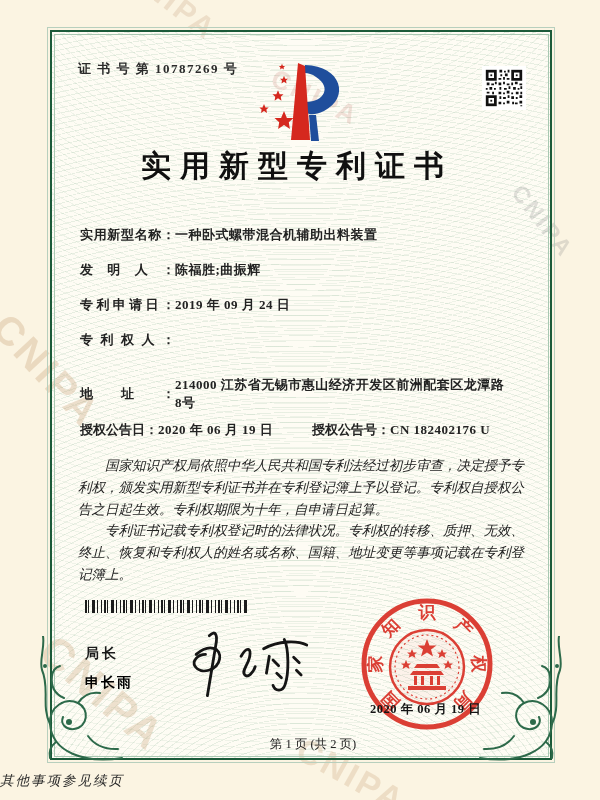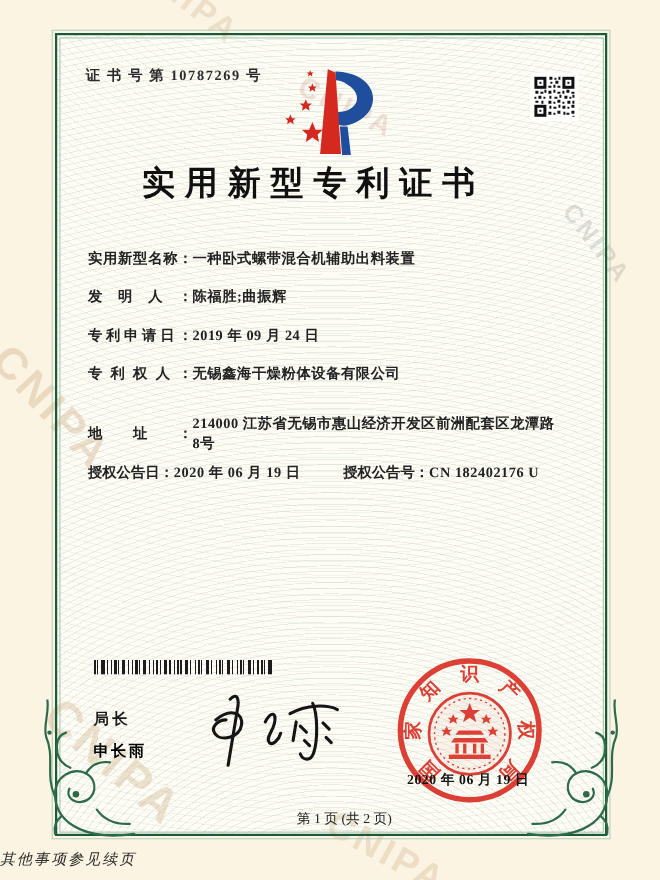--- a/index.html
+++ b/index.html
@@ -36,21 +36,21 @@
   .frame::before { content:""; position:absolute; inset:1.5px; border:1px solid #a9c8b2; }
   .frame::after  { content:""; position:absolute; inset:-5px;  border:1px solid #b7cfbd; }
   .flourish { position:absolute; z-index:4; pointer-events:none; }
   .fl-left  { left:22px; top:636px; }
   .fl-right { right:20px; top:636px; transform:scaleX(-1); }
   
   .content { position:absolute; inset:0; z-index:5;padding-left:32px; }
   .cert-no { position:absolute; left:78px; top:60px; font-size:13px; font-weight:600; letter-spacing:1.5px; color:#2b2b2b; }
   .logo    { position:absolute; left:252px; top:58px; }
   .qr      { position:absolute; left:482px; top:66px; background:#fff; padding:2px; }
-  .title   { position:absolute; left:36px; top:146px; width:498px; text-align:center;
+  .title   { position:absolute; left:48px; top:146px; width:498px; text-align:center;
              font-size:30px; font-weight:bold; letter-spacing:9px; color:#101010; }
   .fields  { position:absolute; left:80px; top:217px; width:430px; font-size:13px; font-weight:600; color:#222; }
   .frow    { display:flex; align-items:center; min-height:35px; line-height:18px; }
   .frow.addr { min-height:37px;margin-top:18px; }
   .flabel  { flex:0 0 95px; text-align:justify; text-align-last:justify; letter-spacing:0; }
   .fvalue  { flex:1 1 auto; max-width:335px; letter-spacing:0.5px; }
   .grant-row { display:flex; }
   .gpair   { display:flex; }
   .gpair.first { width:232px; }
   .gpair .flabel2 { flex:0 0 auto; }
@@ -163,38 +163,41 @@
       <div class="frow">
         <span class="flabel">发明人：</span>
         <span class="fvalue">陈福胜;曲振辉</span>
       </div>
       <div class="frow">
         <span class="flabel">专利申请日：</span>
         <span class="fvalue">2019 年 09 月 24 日</span>
       </div>
       <div class="frow">
         <span class="flabel">专利权人：</span>
-        <span class="fvalue">无锡鑫海干燥粉体设备有限公司</span>
       </div>
       <div class="frow addr">
         <span class="flabel">地址：</span>
         <span class="fvalue">214000 江苏省无锡市惠山经济开发区前洲配套区龙潭路8号</span>
       </div>
       <div class="frow grant-row">
         <span class="gpair first">
           <span class="flabel flabel2">授权公告日：</span>
           <span class="fvalue">2020 年 06 月 19 日</span>
         </span>
         <span class="gpair">
           <span class="flabel flabel2">授权公告号：</span>
           <span class="fvalue">CN 182402176 U</span>
         </span>
       </div>
     </div>
 
+    <div class="paras">
+      <p>国家知识产权局依照中华人民共和国专利法经过初步审查，决定授予专利权，颁发实用新型专利证书并在专利登记簿上予以登记。专利权自授权公告之日起生效。专利权期限为十年，自申请日起算。</p>
+      <p>专利证书记载专利权登记时的法律状况。专利权的转移、质押、无效、终止、恢复和专利权人的姓名或名称、国籍、地址变更等事项记载在专利登记簿上。</p>
+    </div>
 
     <div class="barcode"></div>
 
     <div class="director-title">局长</div>
     <div class="director-name">申长雨</div>
 
     <svg class="sig" width="150" height="80" viewBox="0 0 160 85">
       <g stroke="#151515" stroke-width="3" fill="none" stroke-linecap="round" stroke-linejoin="round">
         <path d="M30,28 c14,-12 27,-7 25,5 c-2,12 -20,17 -26,8 c-4,-6 3,-13 11,-13"></path>
         <path d="M44,8 c7,-7 9,0 7,10 l-9,54"></path>

